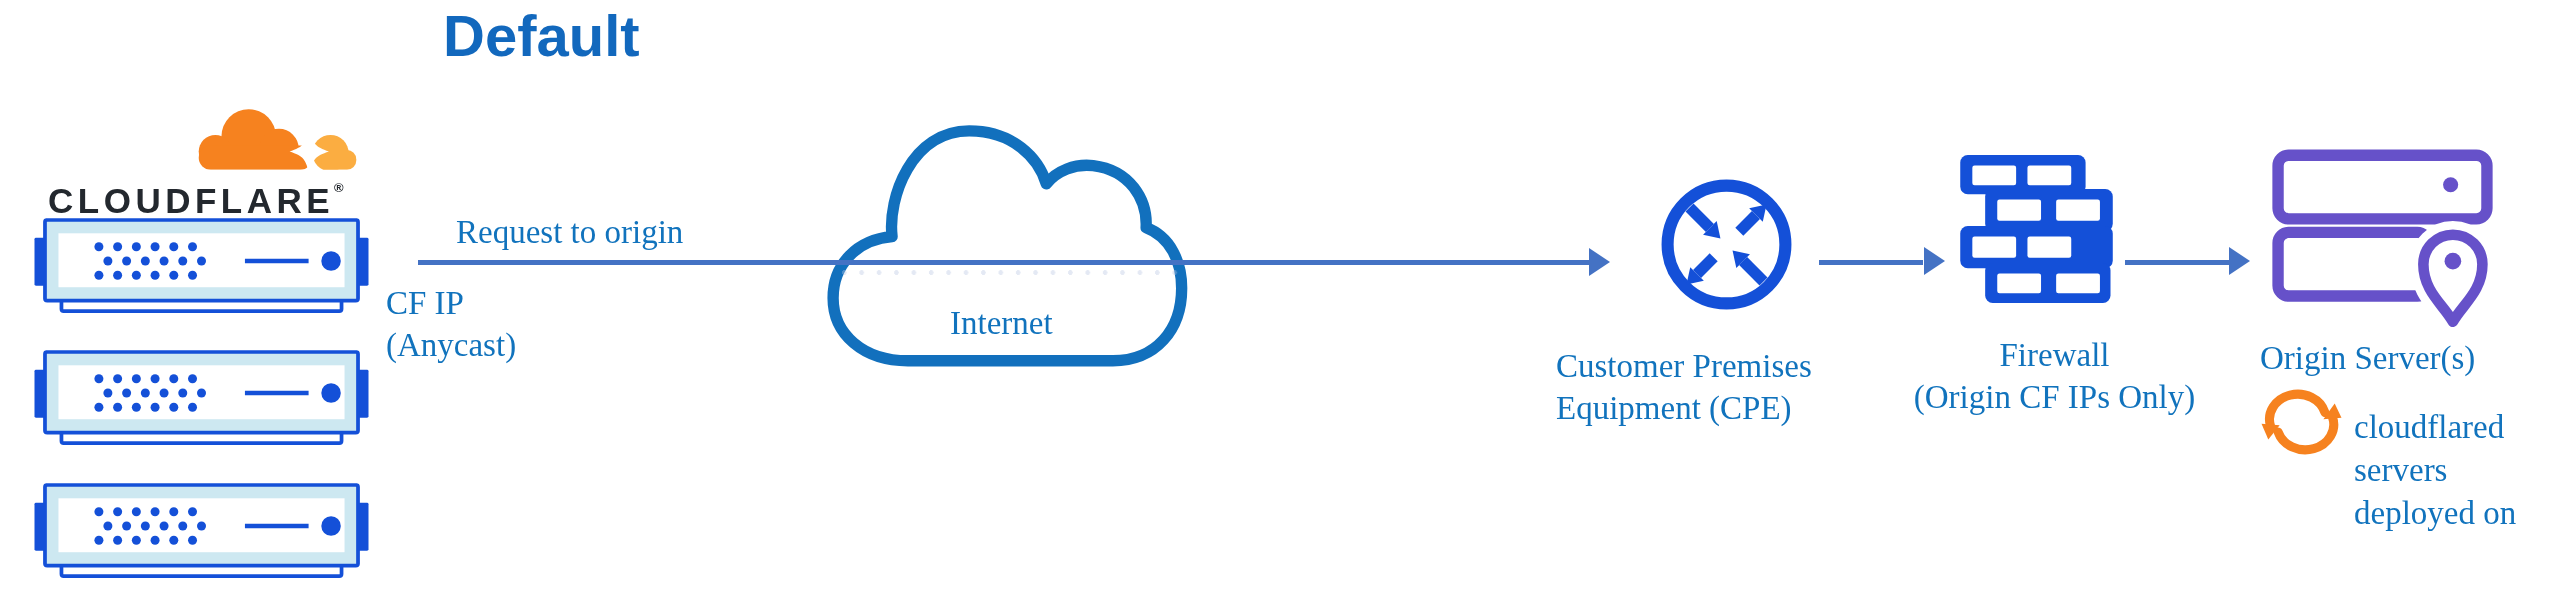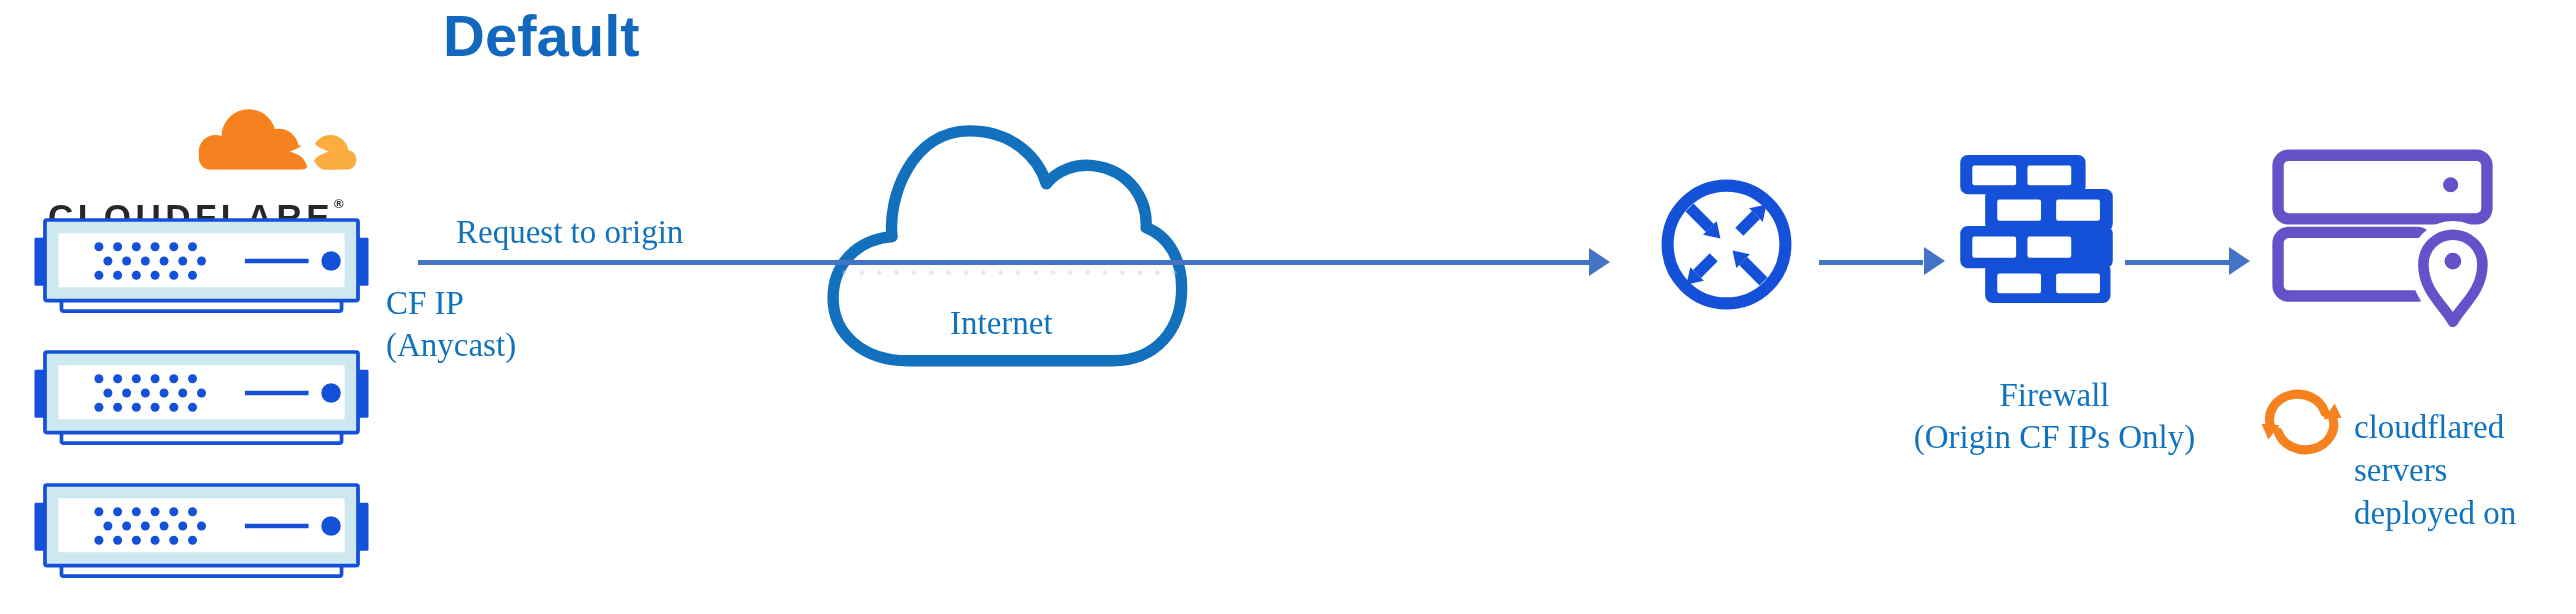--- a/index.html
+++ b/index.html
@@ -68,21 +68,21 @@
       <circle cx="68" cy="30" r="13"></circle>
       <rect x="15" y="28" width="75" height="16" rx="8"></rect>
     </g>
     <g fill="var(--cf-orange-light)">
       <circle cx="102" cy="33" r="12"></circle>
       <rect x="96" y="31" width="23" height="13" rx="6"></rect>
     </g>
     <path d="M 88 16 C 90 27, 92 29, 101 32 C 92 35, 90 37, 88 48 C 86 37, 84 35, 75 32 C 84 29, 86 27, 88 16 Z" fill="#fff"></path>
     <rect x="0" y="44" width="136" height="8" fill="#fff"></rect>
   </svg>
-  <div class="abs wordmark" style="left:48px;top:180px;margin-top:16px;">
+  <div class="abs wordmark" style="left:48px;top:180px;">
     <span>CLOUDFLARE</span><span class="reg">®</span>
   </div>
 
   <svg class="abs" style="left:33px;top:218px;" width="337" height="98" viewBox="0 0 450 130">
       <use href="#sym-server"></use>
     </svg>
   <svg class="abs" style="left:33px;top:350px;" width="337" height="98" viewBox="0 0 450 130">
       <use href="#sym-server"></use>
     </svg>
   <svg class="abs" style="left:33px;top:483px;" width="337" height="98" viewBox="0 0 450 130">
@@ -121,20 +121,24 @@
       <line x1="47" y1="47" x2="74" y2="74"></line>      
         <polygon points="88,88 83,65 65,83" stroke="none"></polygon>
       <line x1="135" y1="57" x2="113" y2="79"></line>    
         <polygon points="149,43 144,66 126,48" stroke="none"></polygon>
       <line x1="57" y1="135" x2="79" y2="113"></line>    
         <polygon points="43,149 66,144 48,126" stroke="none"></polygon>
       <line x1="118" y1="118" x2="145" y2="145"></line>  
         <polygon points="104,104 127,109 109,127" stroke="none"></polygon>
     </g>
   </svg>
+  <div class="abs label" style="left:1556px;top:345px;">
+    <span class="line">Customer Premises</span>
+    <span class="line">Equipment (CPE)</span>
+  </div>
 
   <div class="abs flow-line" style="left:1819px;top:260px;width:104px;"></div>
   <div class="abs arrow-head" style="left:1924px;top:247px;"></div>
 
   <svg class="abs" style="left:1957px;top:155px;" width="156" height="148" viewBox="0 0 206 196">
     <g fill="var(--icon-blue)">
       <rect x="4" y="0" width="166" height="52" rx="10"></rect>
       <rect x="37" y="45" width="169" height="56" rx="10"></rect>
       <rect x="4" y="94" width="202" height="56" rx="10"></rect>
       <rect x="37" y="143" width="166" height="53" rx="10"></rect>
@@ -143,38 +147,39 @@
       <rect x="20" y="14" width="58" height="26" rx="3"></rect>
         <rect x="93" y="14" width="58" height="26" rx="3"></rect>
       <rect x="53" y="59" width="58" height="28" rx="3"></rect>
         <rect x="131" y="59" width="58" height="28" rx="3"></rect>
       <rect x="20" y="108" width="58" height="28" rx="3"></rect>
         <rect x="93" y="108" width="58" height="28" rx="3"></rect>
       <rect x="53" y="157" width="58" height="26" rx="3"></rect>
         <rect x="131" y="157" width="58" height="26" rx="3"></rect>
     </g>
   </svg>
-  <div class="abs label center" style="left:1892px;top:334px;width:325px;margin-top:40px;">
+  <div class="abs label center" style="left:1892px;top:334px;width:325px;">
     <span class="line">Firewall</span>
     <span class="line">(Origin CF IPs Only)</span>
   </div>
 
   <div class="abs flow-line" style="left:2125px;top:260px;width:104px;"></div>
   <div class="abs arrow-head" style="left:2229px;top:247px;"></div>
 
   <svg class="abs" style="left:2272px;top:149px;" width="221" height="182" viewBox="0 0 292 240">
     <rect x="8" y="8" width="276" height="84" rx="14" fill="#fff" stroke="var(--origin-purple)" stroke-width="15"></rect>
     <circle cx="236" cy="47" r="10" fill="var(--origin-purple)"></circle>
     <rect x="8" y="110" width="198" height="84" rx="14" fill="#fff" stroke="var(--origin-purple)" stroke-width="15"></rect>
     <g>
       <path d="M 239 228 C 227 206, 200 188, 200 152 A 39 39 0 1 1 278 152 C 278 188, 251 206, 239 228 Z" fill="#fff" stroke="#fff" stroke-width="36"></path>
       <path d="M 239 228 C 227 206, 200 188, 200 152 A 39 39 0 1 1 278 152 C 278 188, 251 206, 239 228 Z" fill="#fff" stroke="var(--origin-purple)" stroke-width="14" stroke-linejoin="round"></path>
       <circle cx="239" cy="148" r="11" fill="var(--origin-purple)"></circle>
     </g>
   </svg>
+  <div class="abs label" style="left:2260px;top:337px;">Origin Server(s)</div>
 
   <svg class="abs" style="left:2260px;top:385px;" width="83" height="70" viewBox="0 0 110 92">
     <g stroke="var(--cf-orange)" stroke-width="12" fill="none" stroke-linecap="round">
       <path d="M 14 54 A 36 32 0 0 1 86 36"></path>
       <path d="M 96 42 A 36 32 0 0 1 24 62"></path>
     </g>
     <g fill="var(--cf-orange)">
       <polygon points="11,72 2,51 26,53"></polygon>
       <polygon points="99,24 108,43 84,45"></polygon>
     </g>

